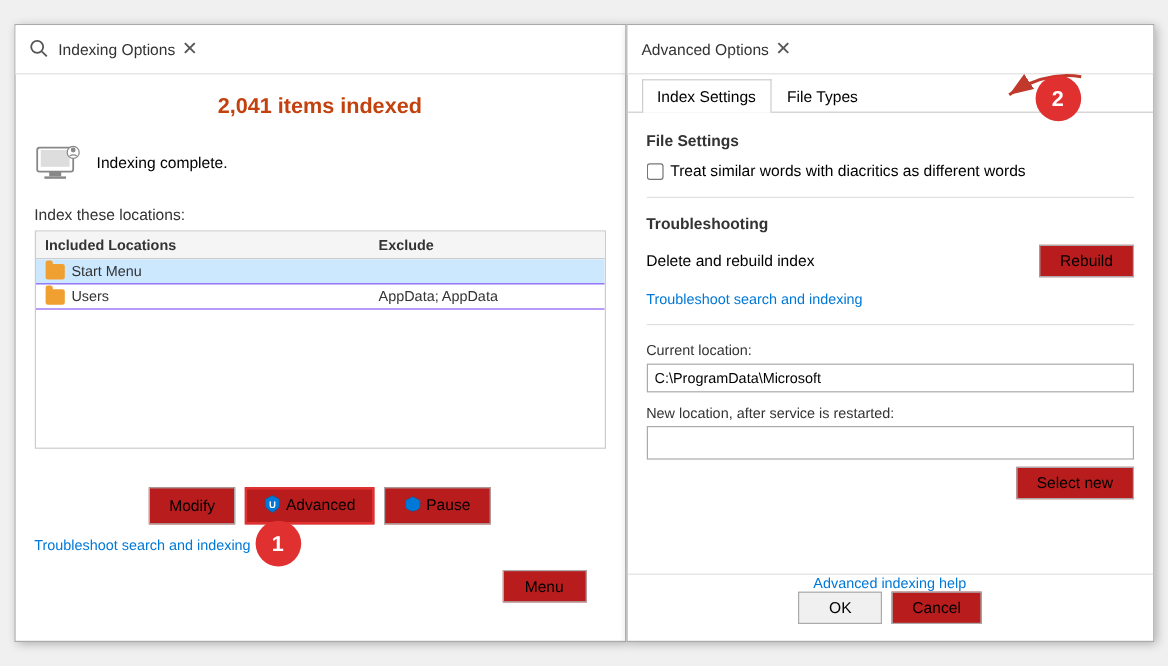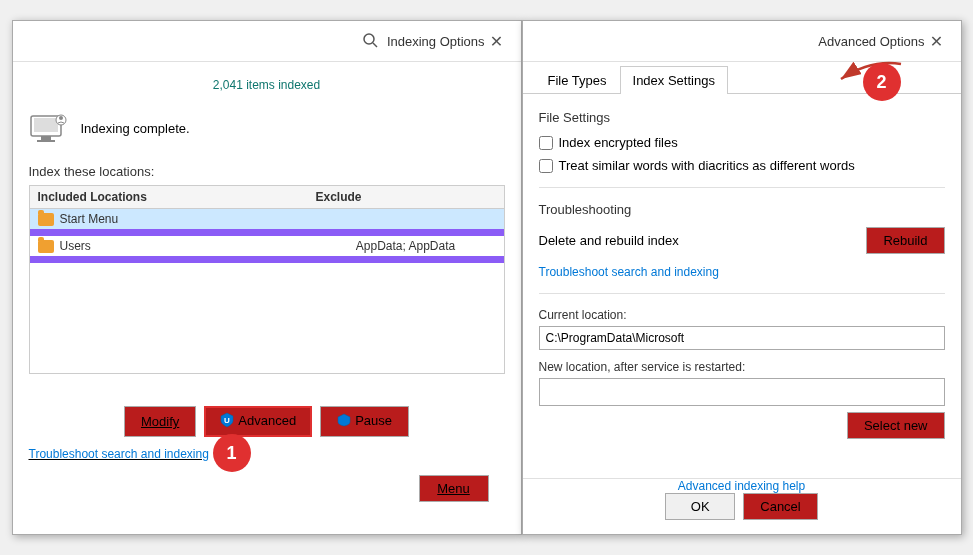--- a/index.html
+++ b/index.html
@@ -33,21 +33,21 @@
     .dialog-right {
       width: 440px;
       min-height: 515px;
     }
 
     .titlebar {
       background: #fff;
       border-bottom: 1px solid #e0e0e0;
       display: flex;
       align-items: center;
-      justify-content: flex-end;
+      justify-content: flex-start;
       padding: 8px 12px;
       user-select: none;
     }
 
     .titlebar-title {
       font-size: 13px;
       color: #333;
       display: flex;
       align-items: center;
       gap: 8px;
@@ -72,23 +72,23 @@
       display: flex;
       flex-direction: column;
     }
 
     .items-indexed {
       text-align: center;
       margin-bottom: 16px;
     }
 
     .items-indexed .count {
-      font-size: 12px;
-      font-weight: 400;
-      color: #0f766e;
+      font-size: 18px;
+      font-weight: 700;
+      color: #c2410c;
     }
 
     .indexing-icon-row {
       display: flex;
       align-items: center;
       gap: 12px;
       margin-bottom: 16px;
     }
 
     .index-these {
@@ -122,22 +122,21 @@
     .table-body {
       flex: 1;
       overflow-y: auto;
     }
 
     .table-row {
       display: flex;
       padding: 3px 8px;
       align-items: center;
       cursor: default;
-      border-bottom: 7px solid #8b5cf6;
-      text-align: center;
+      border-bottom: 1px solid #8b5cf6;
     }
 
     .table-row.selected {
       background: #cce8ff;
     }
 
     .row-name {
       flex: 1;
       display: flex;
       align-items: center;
@@ -170,21 +169,20 @@
       width: 180px;
       font-size: 12px;
       color: #333;
     }
 
     .dialog-footer {
       display: flex;
       flex-direction: column;
       gap: 6px;
       padding: 0 16px 16px;
-      text-decoration: underline;
     }
 
     .footer-buttons {
       display: flex;
       gap: 8px;
       justify-content: center;
       margin-bottom: 4px;
     }
 
     .btn {
@@ -245,21 +243,21 @@
     }
 
     .right-content {
       padding: 16px;
       flex: 1;
       overflow-y: auto;
     }
 
     .section-title {
       font-size: 13px;
-      font-weight: 400;
+      font-weight: 700;
       margin-bottom: 10px;
       color: #333;
     }
 
     .checkbox-row {
       display: flex;
       align-items: center;
       gap: 6px;
       margin-bottom: 8px;
     }
@@ -477,31 +475,27 @@
     <div class="annotation-circle circle-1">1</div>
   </div>
 
   <div class="dialog dialog-right right-wrap">
     <div class="titlebar">
       <div class="titlebar-title">Advanced Options</div>
       <button class="titlebar-close">✕</button>
     </div>
 
     <div class="tabs">
+      <div class="tab active">Index Settings</div>
       <div class="tab">File Types</div>
-      <div class="tab active">Index Settings</div>
     </div>
 
     <div class="right-content">
       <div class="section-title">File Settings</div>
 
-      <div class="checkbox-row">
-        <input type="checkbox" style="">
-        <label>Index encrypted files</label>
-      </div>
 
       <div class="checkbox-row">
         <input type="checkbox" style="">
         <label>Treat similar words with diacritics as different words</label>
       </div>
 
       <hr class="section-divider">
 
       <div class="troubleshoot-section">
         <div class="section-title">Troubleshooting</div>

